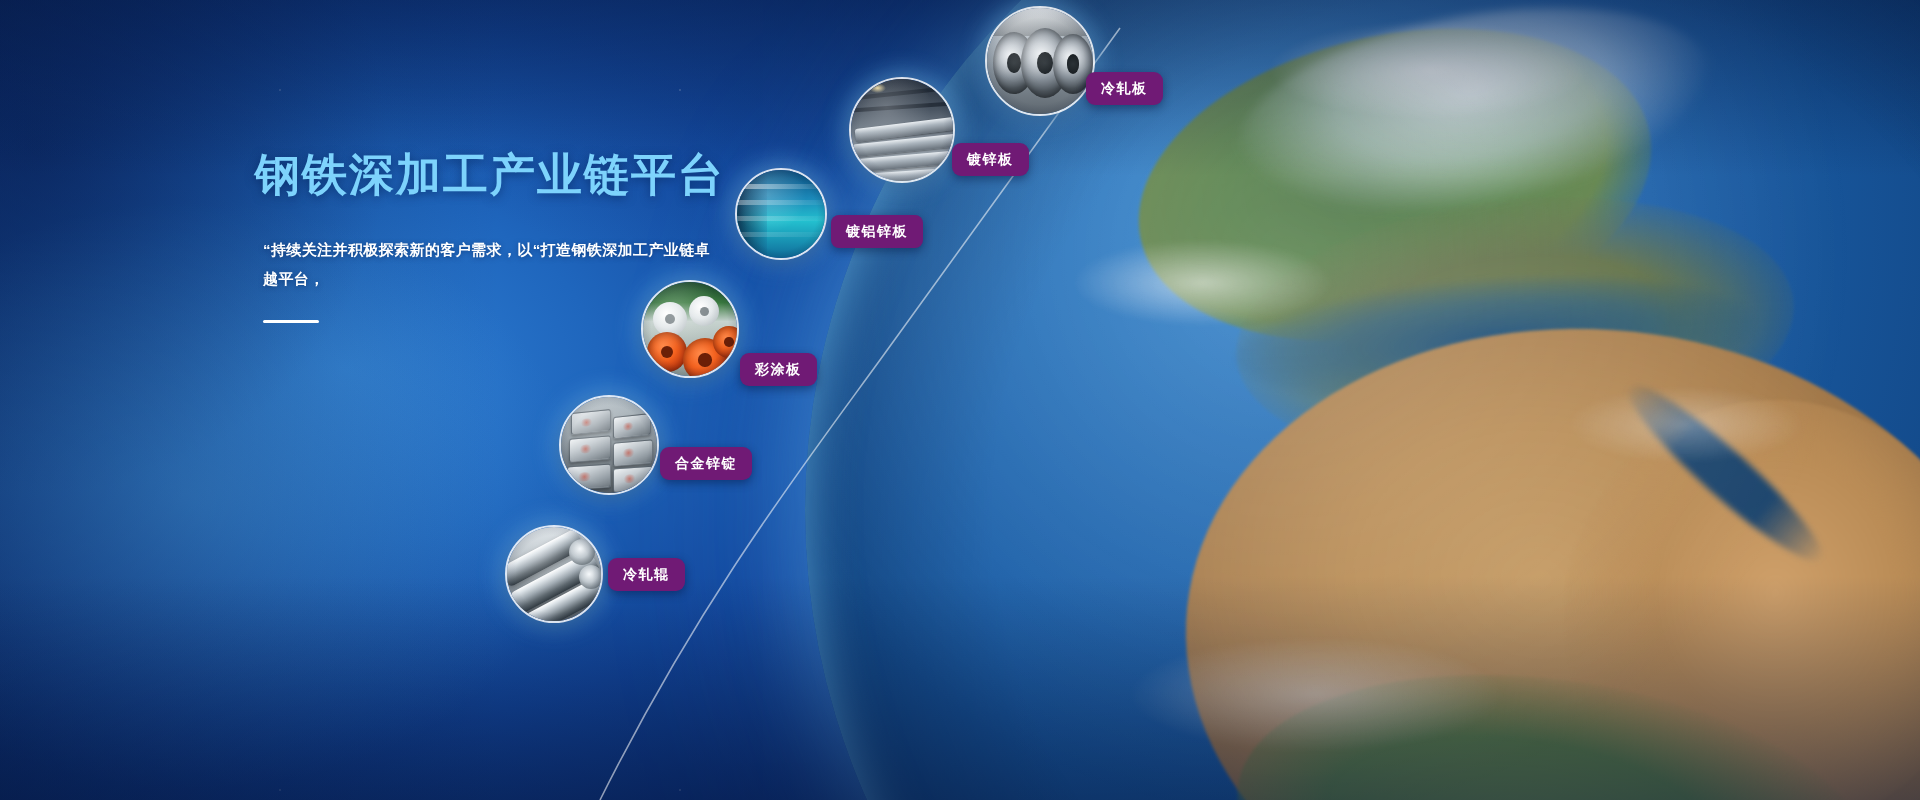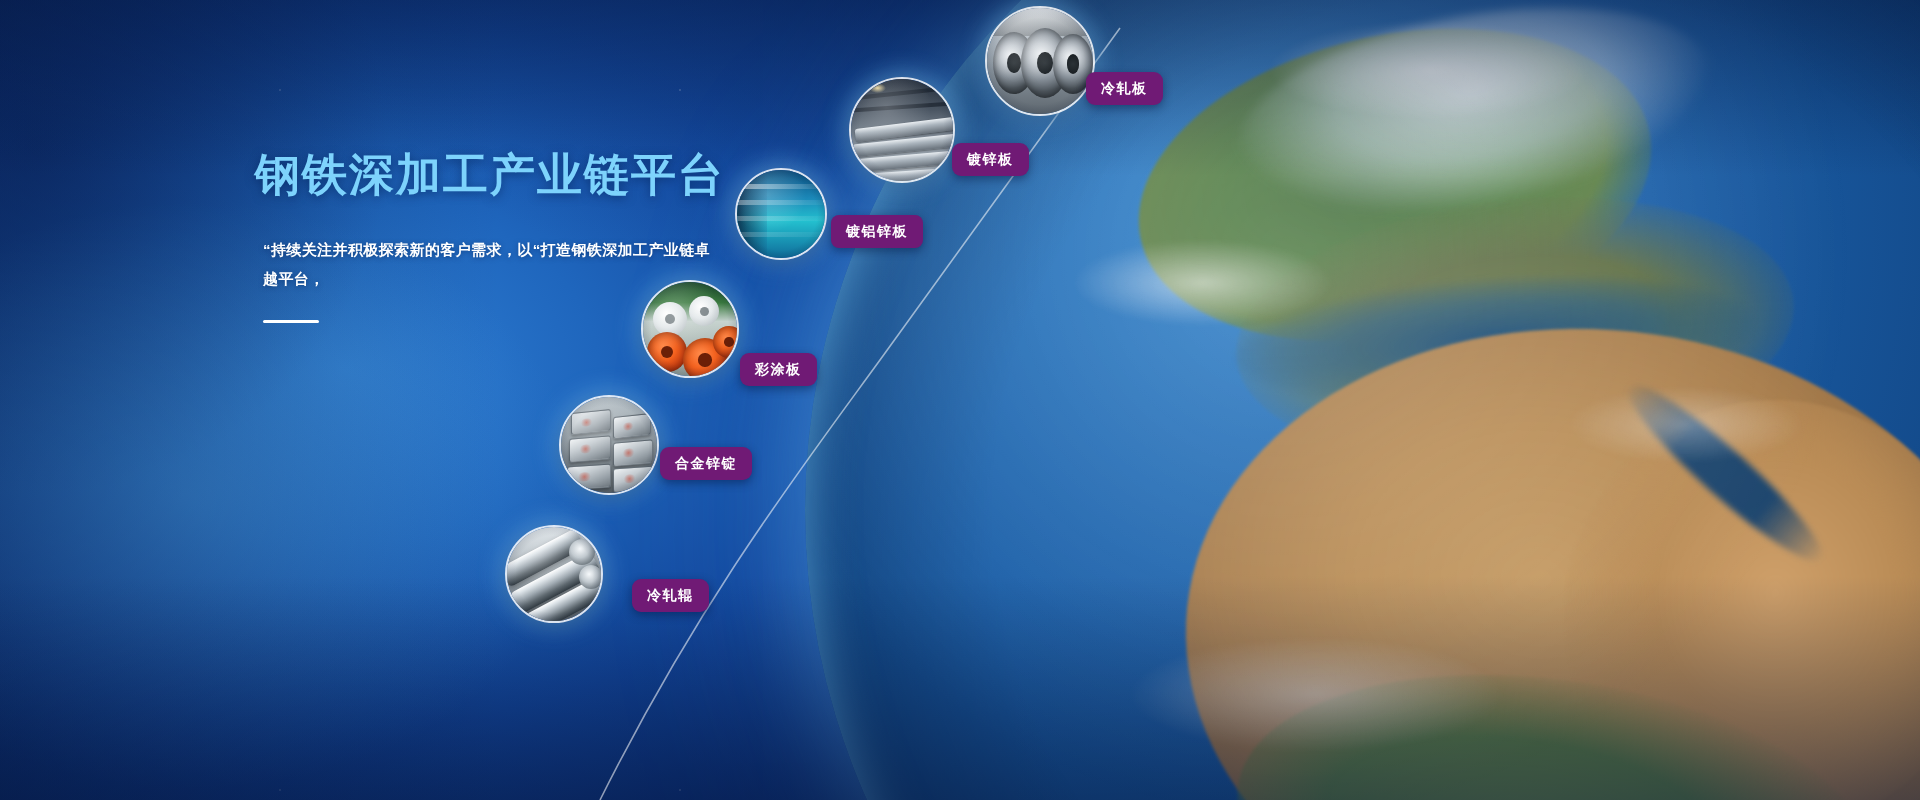--- a/index.html
+++ b/index.html
@@ -419,21 +419,21 @@
     <div class="thumb" style="left:505px; top:525px; width:98px; height:98px;">
       <div class="thumb-inner art-roller">
         <div class="cyl" style="left:-8px; top:20px; width:86px; height:22px; transform:rotate(-28deg)"></div>
         <div class="cyl" style="left:2px;  top:44px; width:92px; height:24px; transform:rotate(-28deg)"></div>
         <div class="cyl" style="left:14px; top:68px; width:88px; height:22px; transform:rotate(-28deg)"></div>
         <div class="cap" style="left:62px; top:12px; width:26px; height:26px;"></div>
         <div class="cap" style="left:72px; top:38px; width:24px; height:24px;"></div>
       </div>
       <div class="shade-overlay"></div>
     </div>
-    <div class="tag" style="left:608px; top:579px;margin-left:24px;">
+    <div class="tag" style="left:608px; top:558px;">
       <span>冷轧辊</span>
     </div>
   </div>
 
   <div class="text-block">
     <div class="headline">钢铁深加工产业链平台</div>
     <div class="subline">
       <div class="sub-l1">“持续关注并积极探索新的客户需求，以“打造钢铁深加工产业链卓越平台，</div>
     </div>
     <div class="divider"></div>

